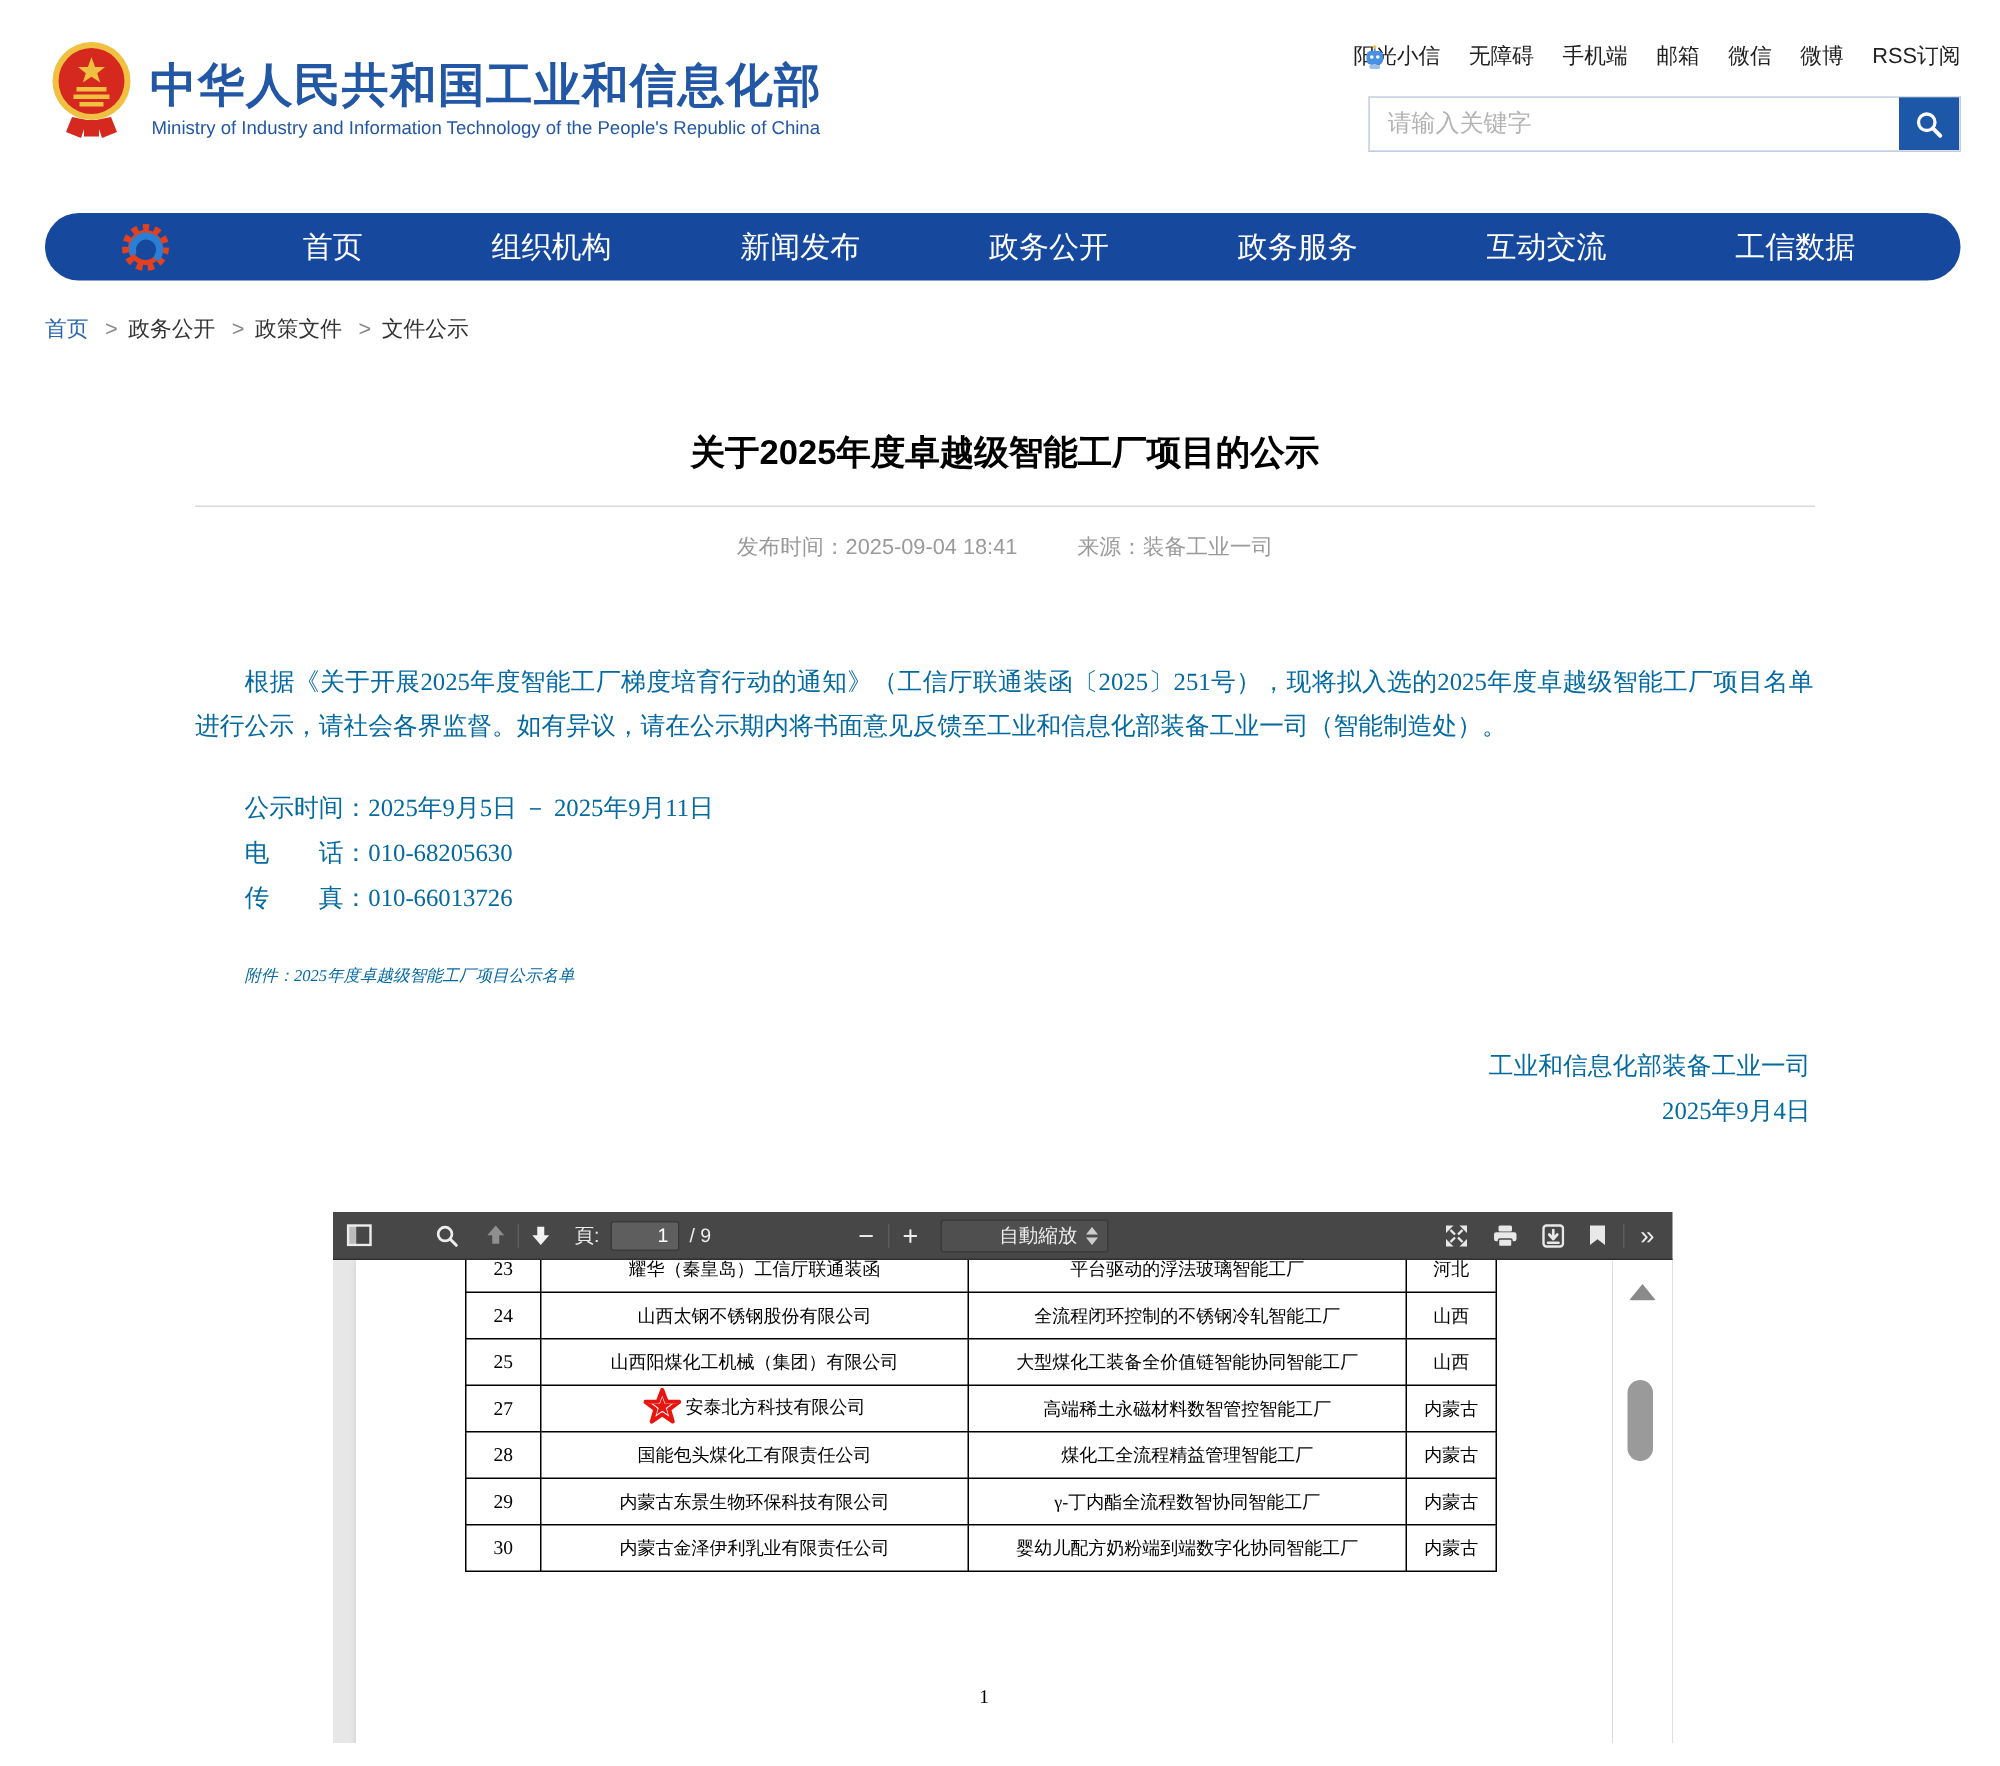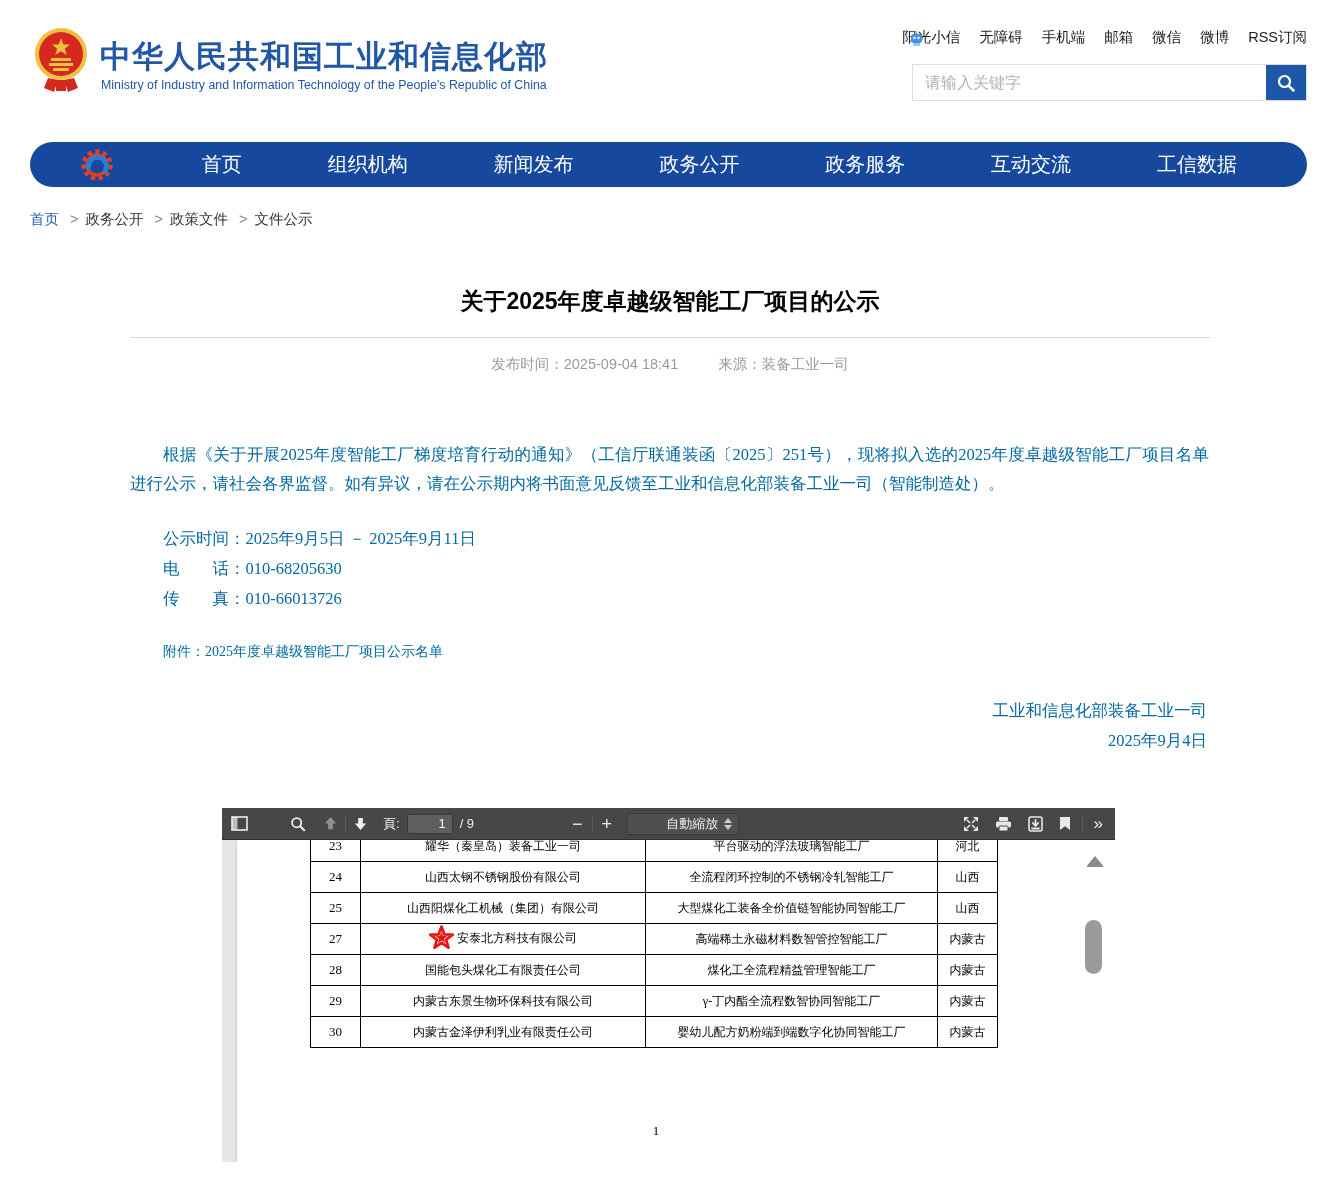--- a/index.html
+++ b/index.html
@@ -30,21 +30,21 @@
   .bc-item:first-of-type .bc-label { color:#2965ae; }
 
   
   .article-title { position:absolute; top:286px; left:130px; width:1080px; text-align:center; font-size:23px; font-weight:bold; color:#000; }
   .title-rule { position:absolute; top:337px; left:130px; width:1080px; border-top:1px solid #d8d8d8; }
   .article-meta { position:absolute; top:355px; left:130px; width:1080px; text-align:center; color:#9a9a9a; font-size:14.5px; }
   .article-meta span { margin:0 18px; }
   .doc { font-family:"Liberation Serif", serif; color:#0369a1; }
   .article-paragraph { position:absolute; top:440px; left:130px; width:1079px; font-size:16.5px; line-height:29px; text-indent:2em; text-align:justify; }
   .info-lines { position:absolute; top:524px; left:163px; font-size:16.5px; line-height:30px; }
-  .attachment { position:absolute; top:643px; left:163px; font-size:14px; }
+  .attachment { position:absolute; top:643px; left:163px; font-size:11px;font-style:italic; }
   .signature { position:absolute; top:700px; right:126px; font-size:16.5px; }
   .sign-date { position:absolute; top:730px; right:126px; font-size:16.5px; }
 
   
   .pdf-viewer { position:absolute; left:222px; top:808px; width:893px; height:369px; }
   .pdf-toolbar { height:32px; background:#474747; border-bottom:1px solid #2f2f2f; display:flex; align-items:center; color:#ededed; font-size:13px; }
   .tb-btn { display:flex; align-items:center; justify-content:center; cursor:pointer; background:none; border:none; color:#ededed; padding:0; }
   .tb-sep { width:1px; height:16px; background:#5c5c5c; }
   .page-input { width:46px; height:20px; background:#5e5e5e; border:1px solid #3a3a3a; color:#fff; font-size:13px; text-align:right; padding:0 6px; border-radius:2px; }
   .zoom-select { width:112px; height:22px; background:#4f4f4f; border:1px solid #3a3a3a; border-radius:2px; display:flex; align-items:center; padding:0 6px; cursor:pointer; gap:6px; }
@@ -275,21 +275,21 @@
           <colgroup>
               <col class="col-no">
               <col class="col-company">
               <col class="col-project">
               <col class="col-prov">
             </colgroup>
           <tbody>
 
               <tr>
                 <td class="col-no">23</td>
-                <td><span>耀华（秦皇岛）装备工业一司</span></td>
+                <td><span>耀华（秦皇岛）工信厅联通装函</span></td>
                 <td>平台驱动的浮法玻璃智能工厂</td>
                 <td>河北</td>
               </tr>
 
               <tr>
                 <td class="col-no">24</td>
                 <td><span>山西太钢不锈钢股份有限公司</span></td>
                 <td>全流程闭环控制的不锈钢冷轧智能工厂</td>
                 <td>山西</td>
               </tr>

